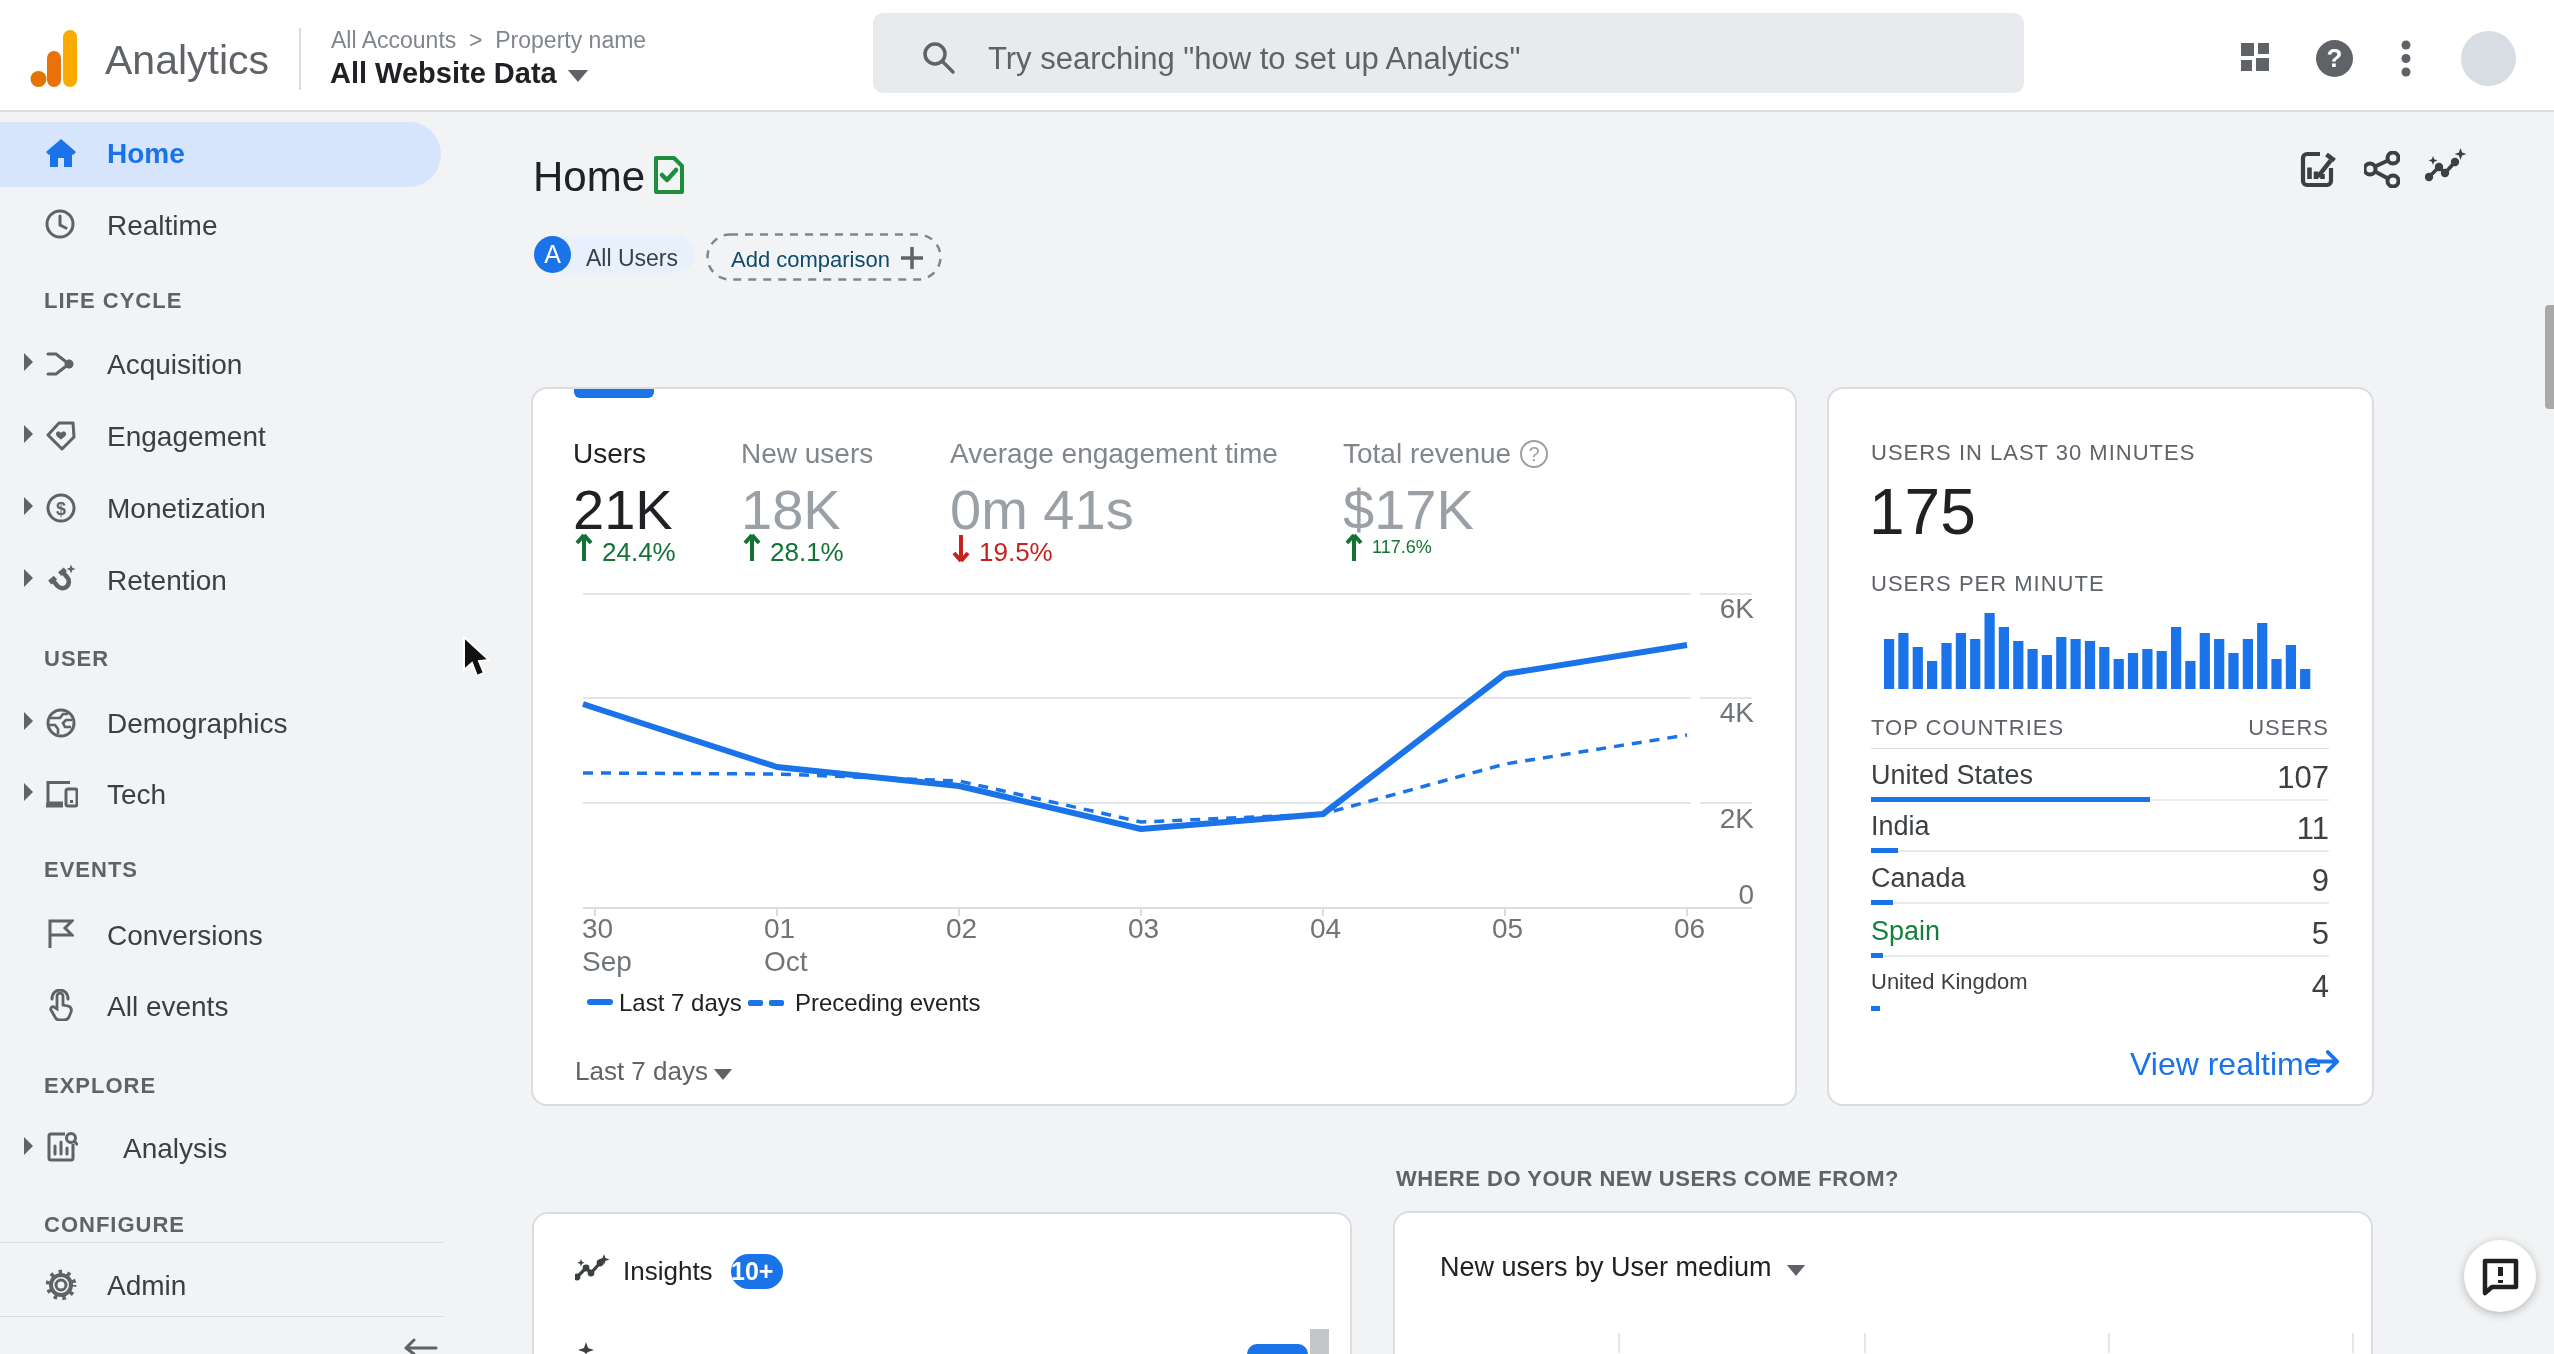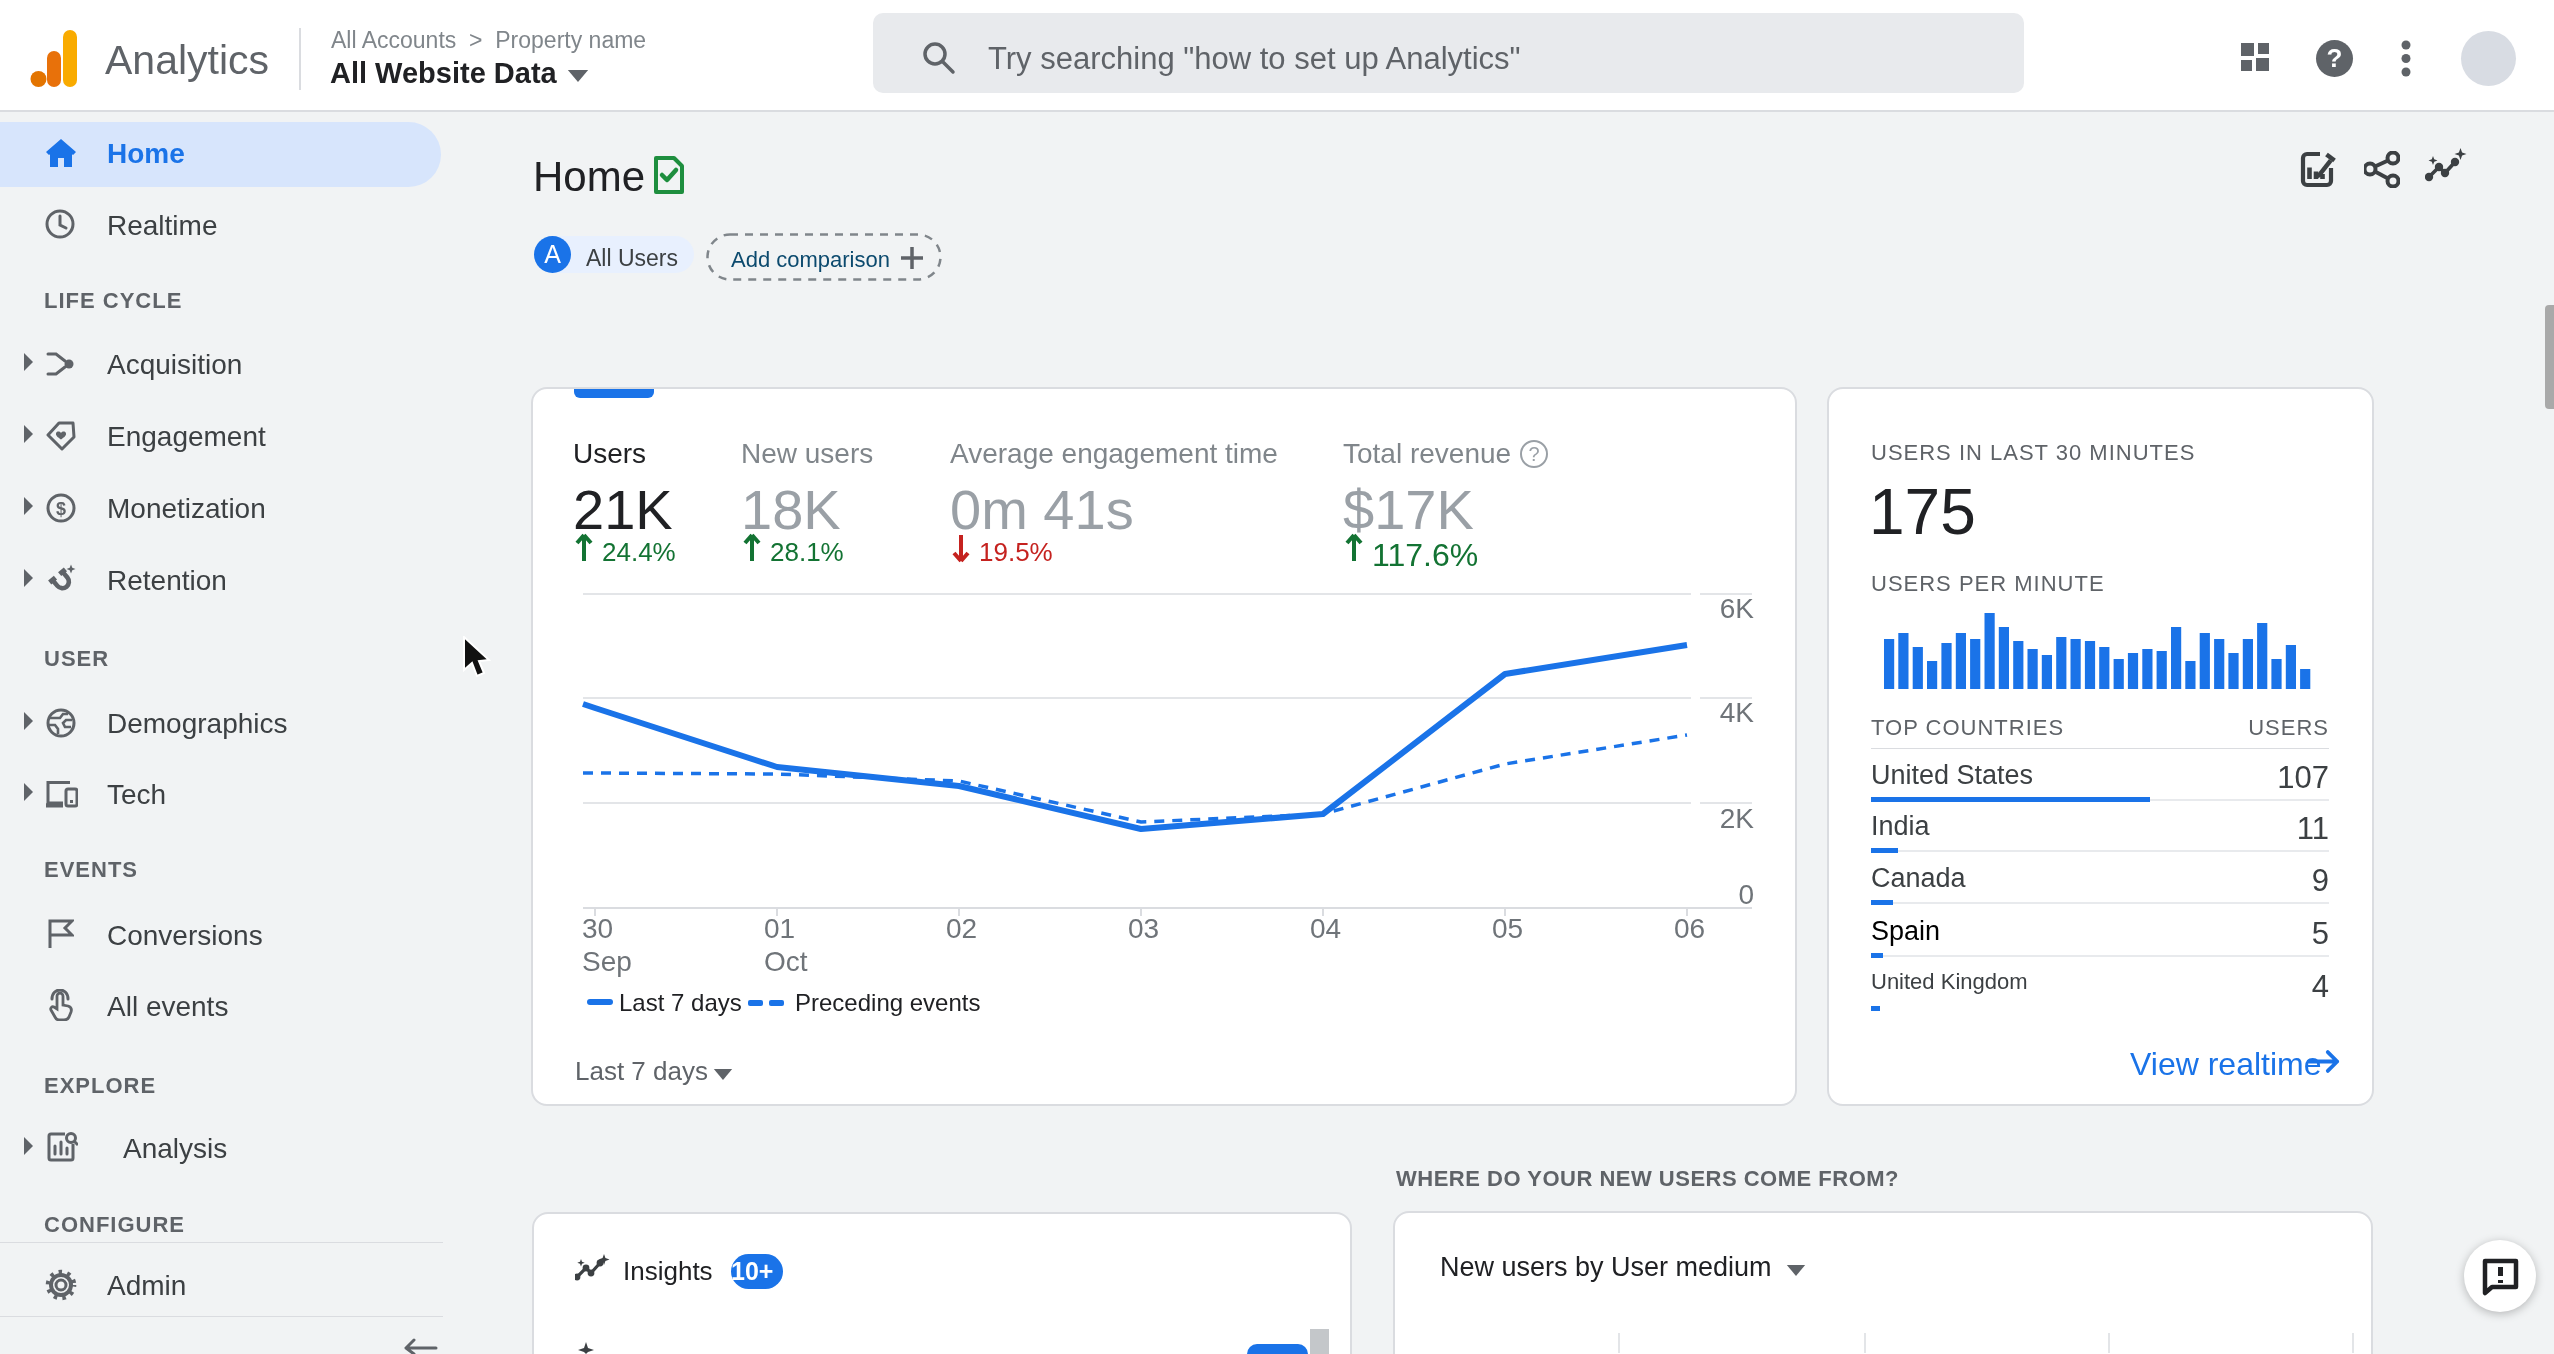--- a/index.html
+++ b/index.html
@@ -225,21 +225,21 @@
     <path d="M10 2 L10 28 M10 2 L3 10 M10 2 L17 10" fill="none" stroke="#137333" stroke-width="4"></path>
   </svg>
 <div class="abs" style="left:770px;top:537px;font-size:26px;color:#137333">28.1%</div>
 <svg class="abs" style="left:951px;top:533px" width="20" height="30" viewBox="0 0 20 30">
     <path d="M10 28 L10 2 M10 28 L3 20 M10 28 L17 20" fill="none" stroke="#c5221f" stroke-width="4"></path>
   </svg>
 <div class="abs" style="left:979px;top:537px;font-size:26px;color:#c5221f">19.5%</div>
 <svg class="abs" style="left:1344px;top:533px" width="20" height="30" viewBox="0 0 20 30">
     <path d="M10 2 L10 28 M10 2 L3 10 M10 2 L17 10" fill="none" stroke="#137333" stroke-width="4"></path>
   </svg>
-<div class="abs" style="left:1372px;top:537px;font-size:32px;color:#137333">117.6%</div>
+<div class="abs" style="left:1372px;top:537px;font-size:18px;color:#137333">117.6%</div>
 
 <svg class="abs" style="left:530px;top:580px" width="1260" height="400" viewBox="0 0 1260 400">
   <g stroke="#e3e5e8" stroke-width="2">
     <line x1="53" y1="14" x2="1161" y2="14"></line>
       <line x1="1170" y1="14" x2="1222" y2="14"></line>
     <line x1="53" y1="118" x2="1161" y2="118"></line>
       <line x1="1170" y1="118" x2="1222" y2="118"></line>
     <line x1="53" y1="223" x2="1161" y2="223"></line>
       <line x1="1170" y1="223" x2="1222" y2="223"></line>
   </g>
@@ -327,21 +327,21 @@
 <div class="abs" style="left:1871px;top:797px;width:279px;height:5px;background:#1a73e8"></div>
 <div class="abs" style="left:2150px;top:799px;width:179px;height:2px;background:#e8eaed"></div>
 <div class="abs" style="left:1871px;top:811px;font-size:27px;color:#3c4043">India</div>
 <div class="abs" style="left:2329px;top:811px;font-size:31px;color:#3c4043;transform:translateX(-100%)">11</div>
 <div class="abs" style="left:1871px;top:848px;width:27px;height:5px;background:#1a73e8"></div>
 <div class="abs" style="left:1898px;top:850px;width:431px;height:2px;background:#e8eaed"></div>
 <div class="abs" style="left:1871px;top:863px;font-size:27px;color:#3c4043">Canada</div>
 <div class="abs" style="left:2329px;top:863px;font-size:31px;color:#3c4043;transform:translateX(-100%)">9</div>
 <div class="abs" style="left:1871px;top:900px;width:22px;height:5px;background:#1a73e8"></div>
 <div class="abs" style="left:1893px;top:902px;width:436px;height:2px;background:#e8eaed"></div>
-<div class="abs" style="left:1871px;top:916px;font-size:27px;color:#000000">Spain</div>
+<div class="abs" style="left:1871px;top:916px;font-size:27px;color:#15803d">Spain</div>
 <div class="abs" style="left:2329px;top:916px;font-size:31px;color:#3c4043;transform:translateX(-100%)">5</div>
 <div class="abs" style="left:1871px;top:953px;width:12px;height:5px;background:#1a73e8"></div>
 <div class="abs" style="left:1883px;top:955px;width:446px;height:2px;background:#e8eaed"></div>
 <div class="abs" style="left:1871px;top:969px;font-size:22px;color:#3c4043">United Kingdom</div>
 <div class="abs" style="left:2329px;top:969px;font-size:31px;color:#3c4043;transform:translateX(-100%)">4</div>
 <div class="abs" style="left:1871px;top:1006px;width:9px;height:5px;background:#1a73e8"></div>
 <div class="abs" style="left:2130px;top:1046px;font-size:32px;color:#1a73e8">View realtime</div>
 <svg class="abs" style="left:2307px;top:1049px" width="34" height="25" viewBox="0 0 36 26">
     <path d="M2 13 L32 13 M22 3 L32 13 L22 23" fill="none" stroke="#1a73e8" stroke-width="4" stroke-linecap="round" stroke-linejoin="round"></path>
   </svg>

